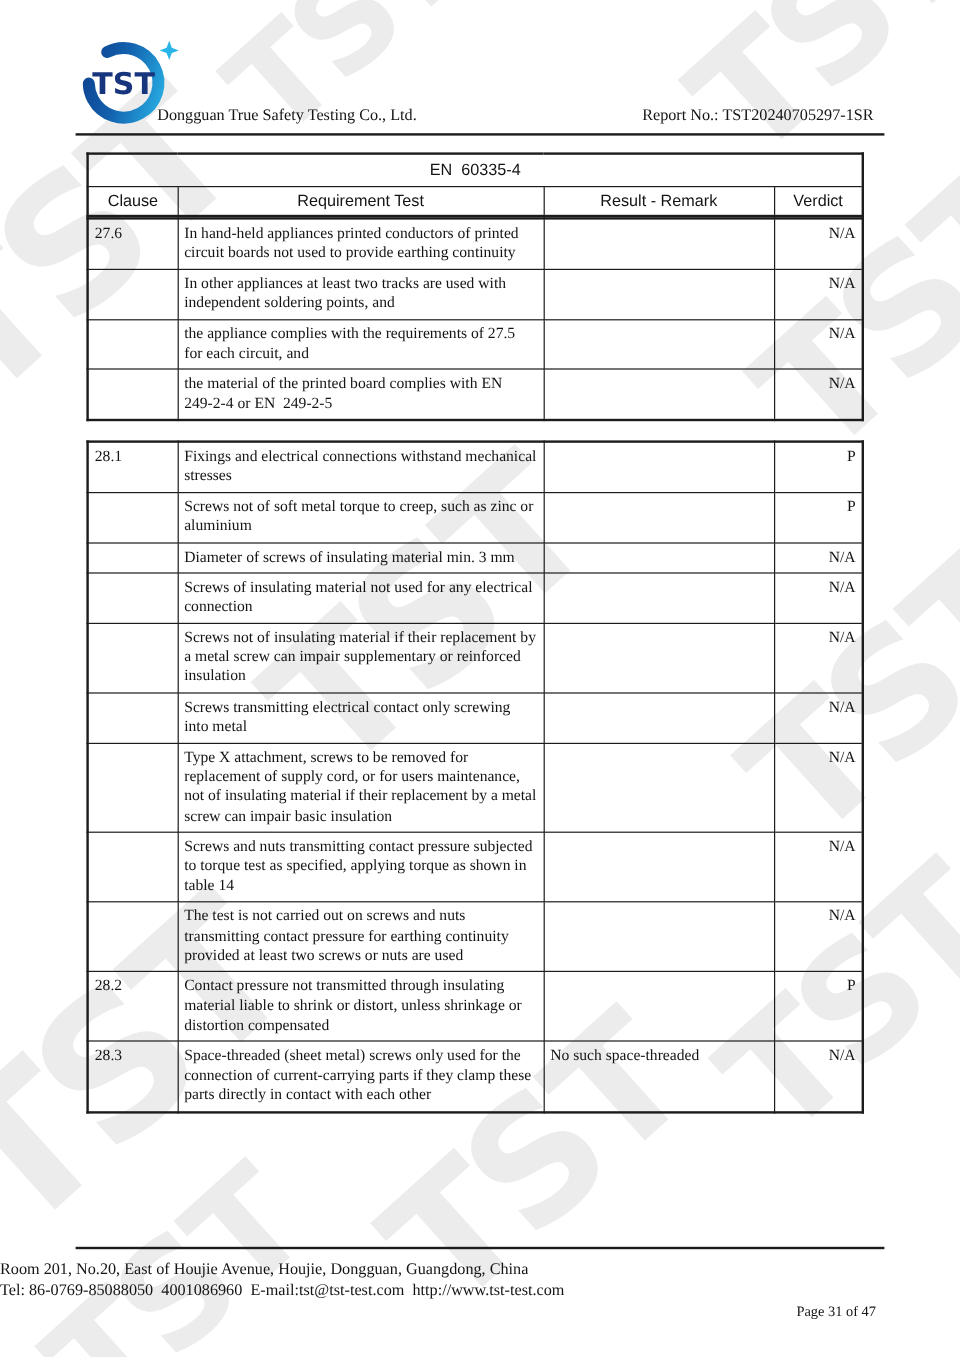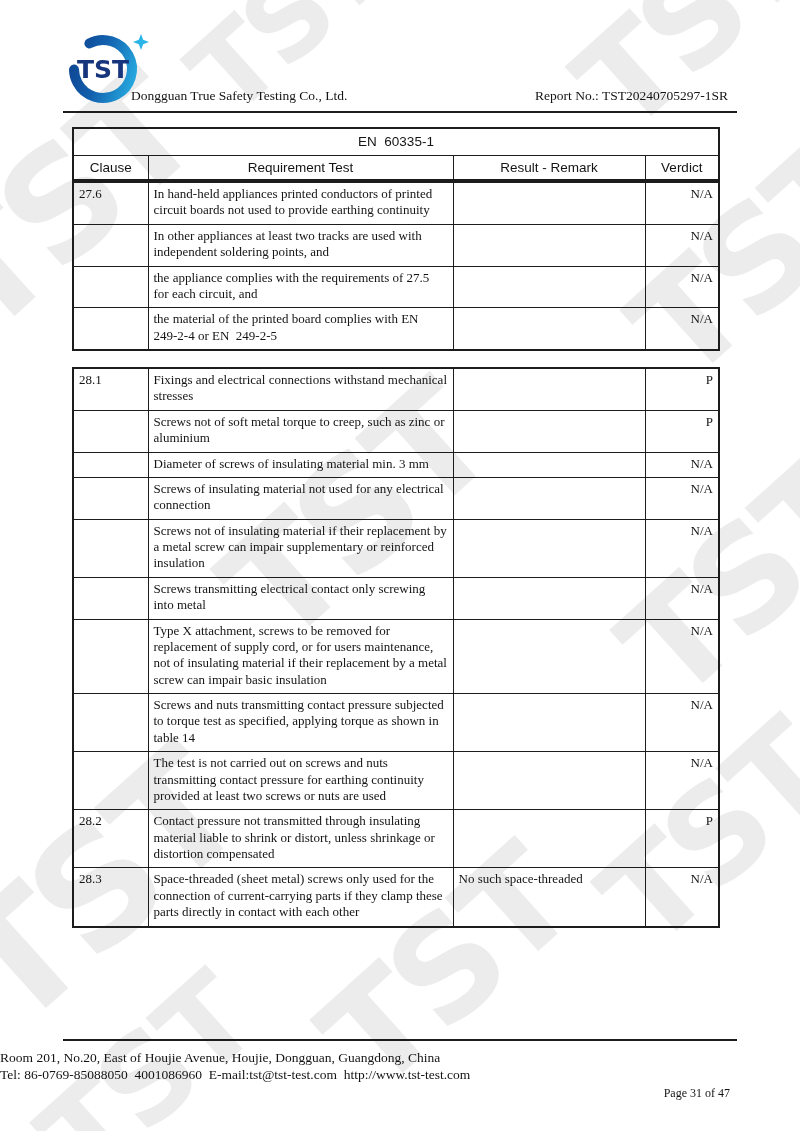--- a/index.html
+++ b/index.html
@@ -91,21 +91,21 @@
 
     <table class="tbl head-tbl">
       <colgroup>
           <col style="width:75px">
           <col style="width:305px">
           <col style="width:192px">
           <col style="width:74px">
         </colgroup>
       <tbody>
         <tr>
-          <th class="title-cell" colspan="4">EN  60335-1</th>
+          <th class="title-cell" colspan="4">EN  60335-4</th>
         </tr>
         <tr>
           <th>Clause</th>
           <th>Requirement Test</th>
           <th>Result - Remark</th>
           <th class="verdict-h">Verdict</th>
         </tr>
       </tbody>
     </table>
 

